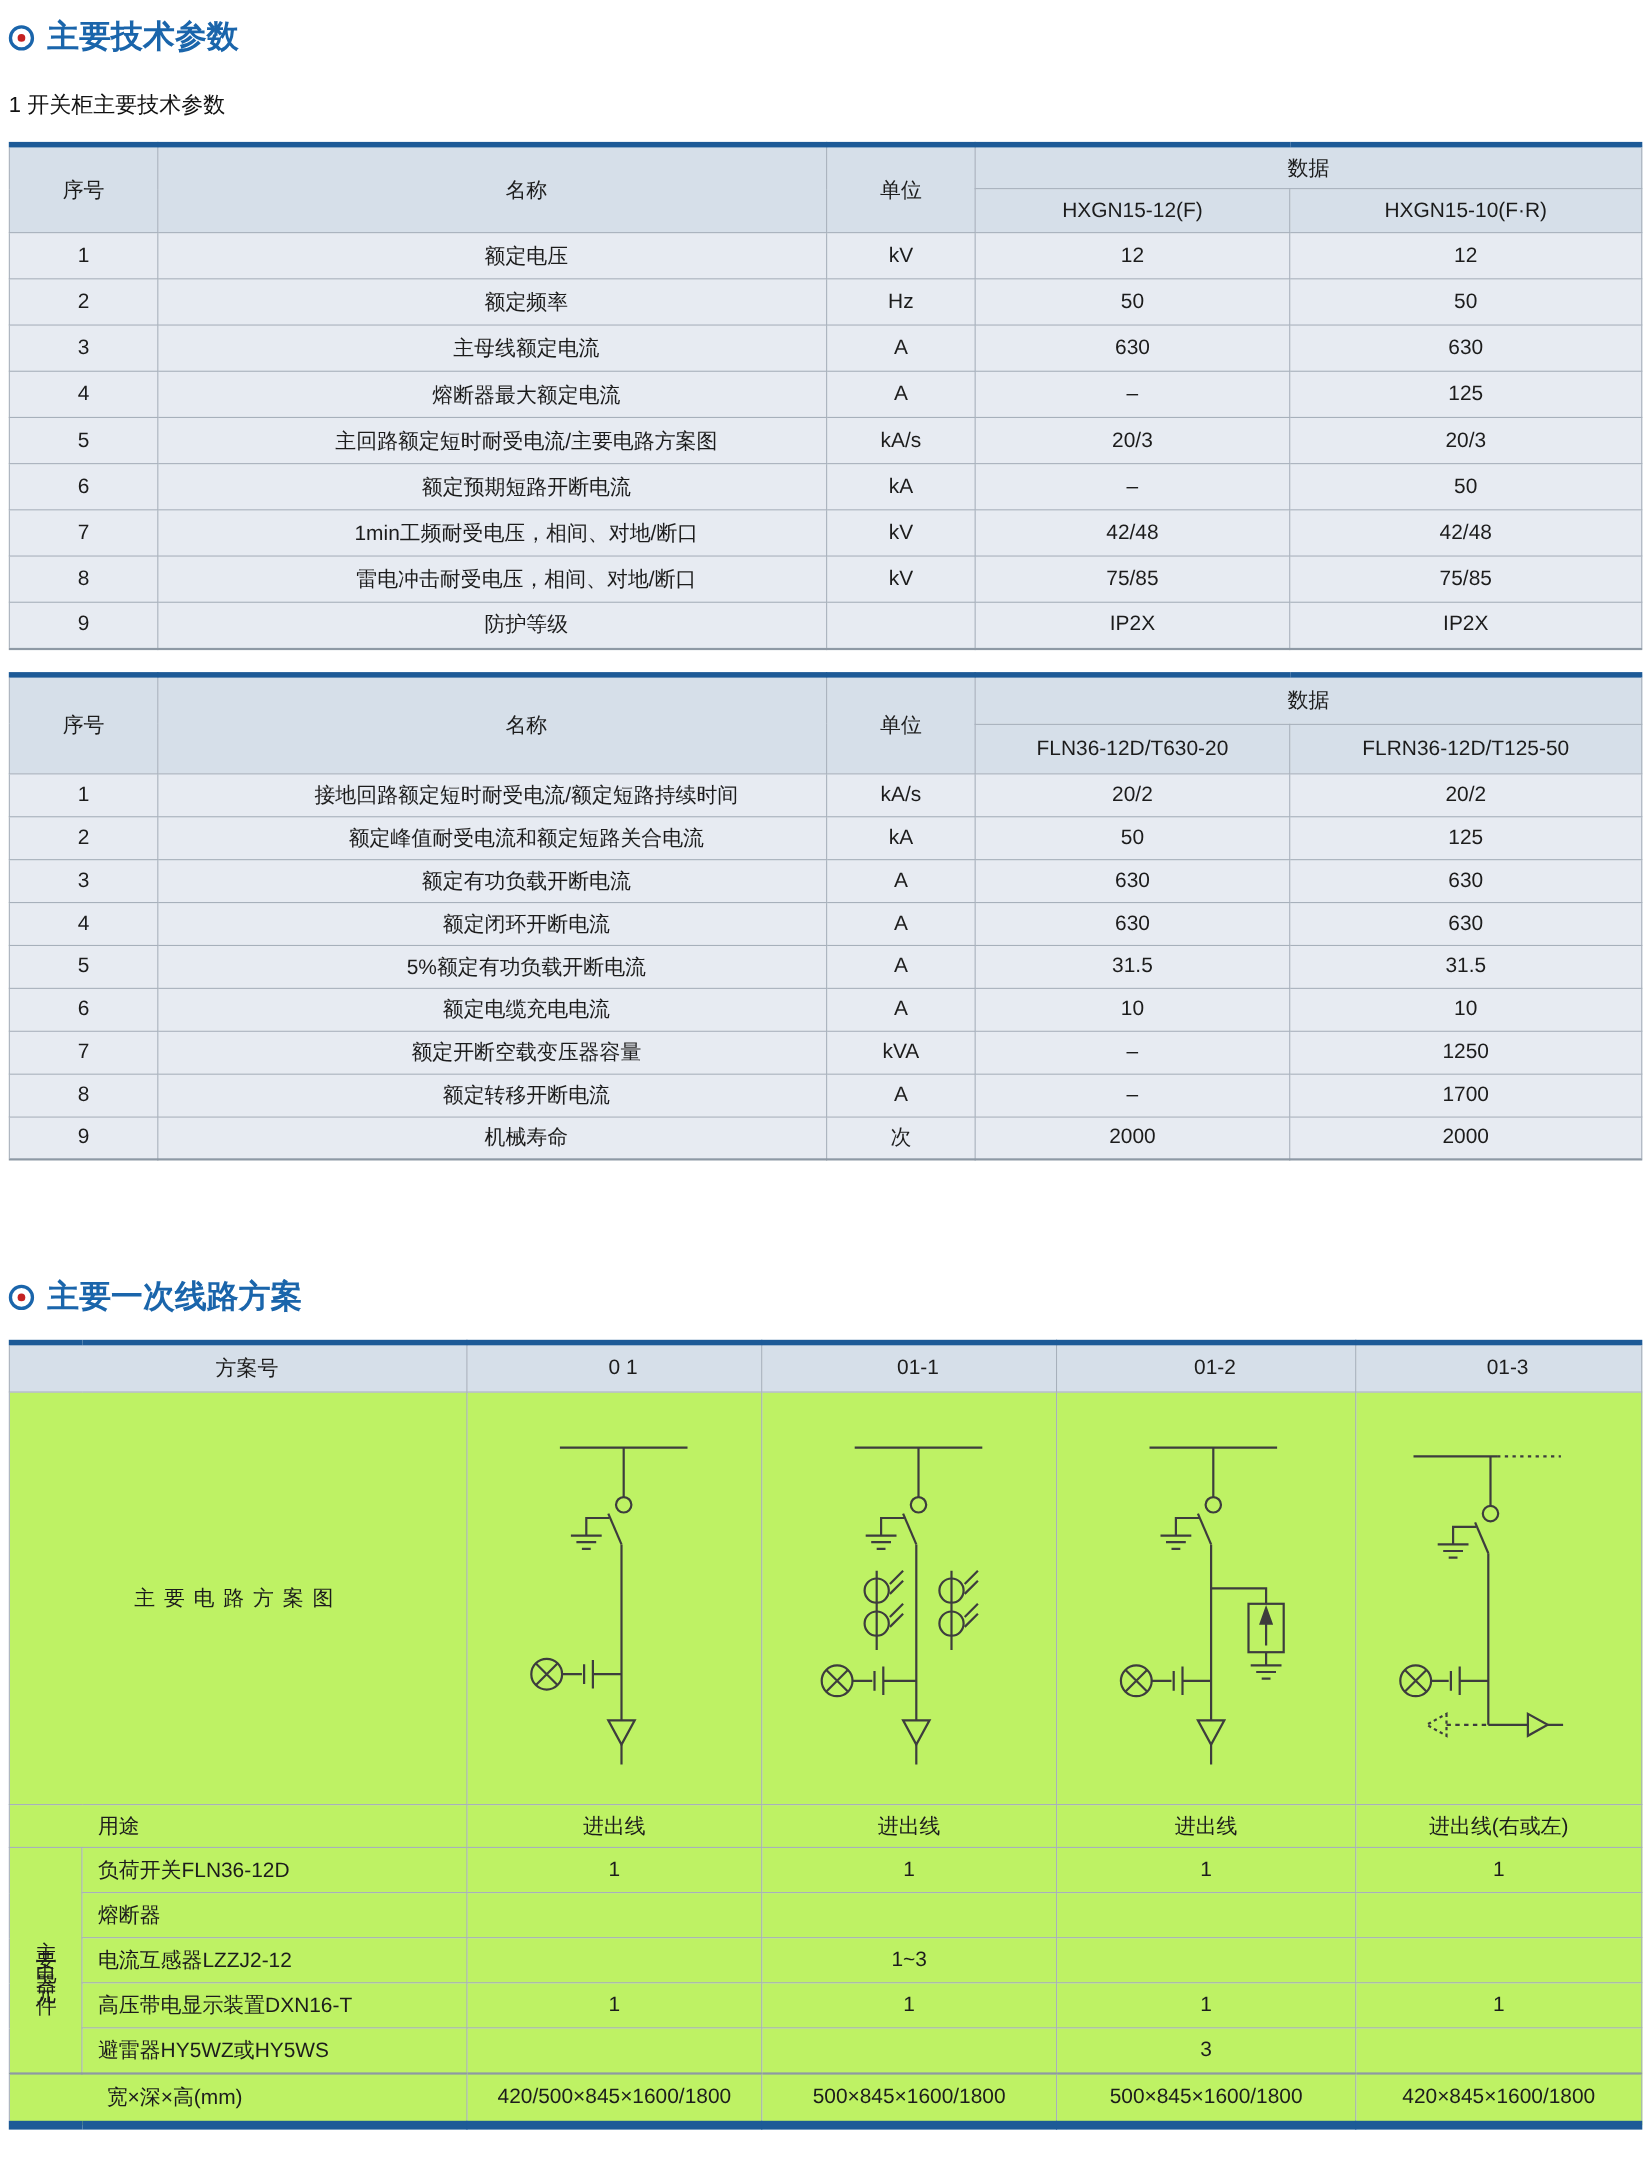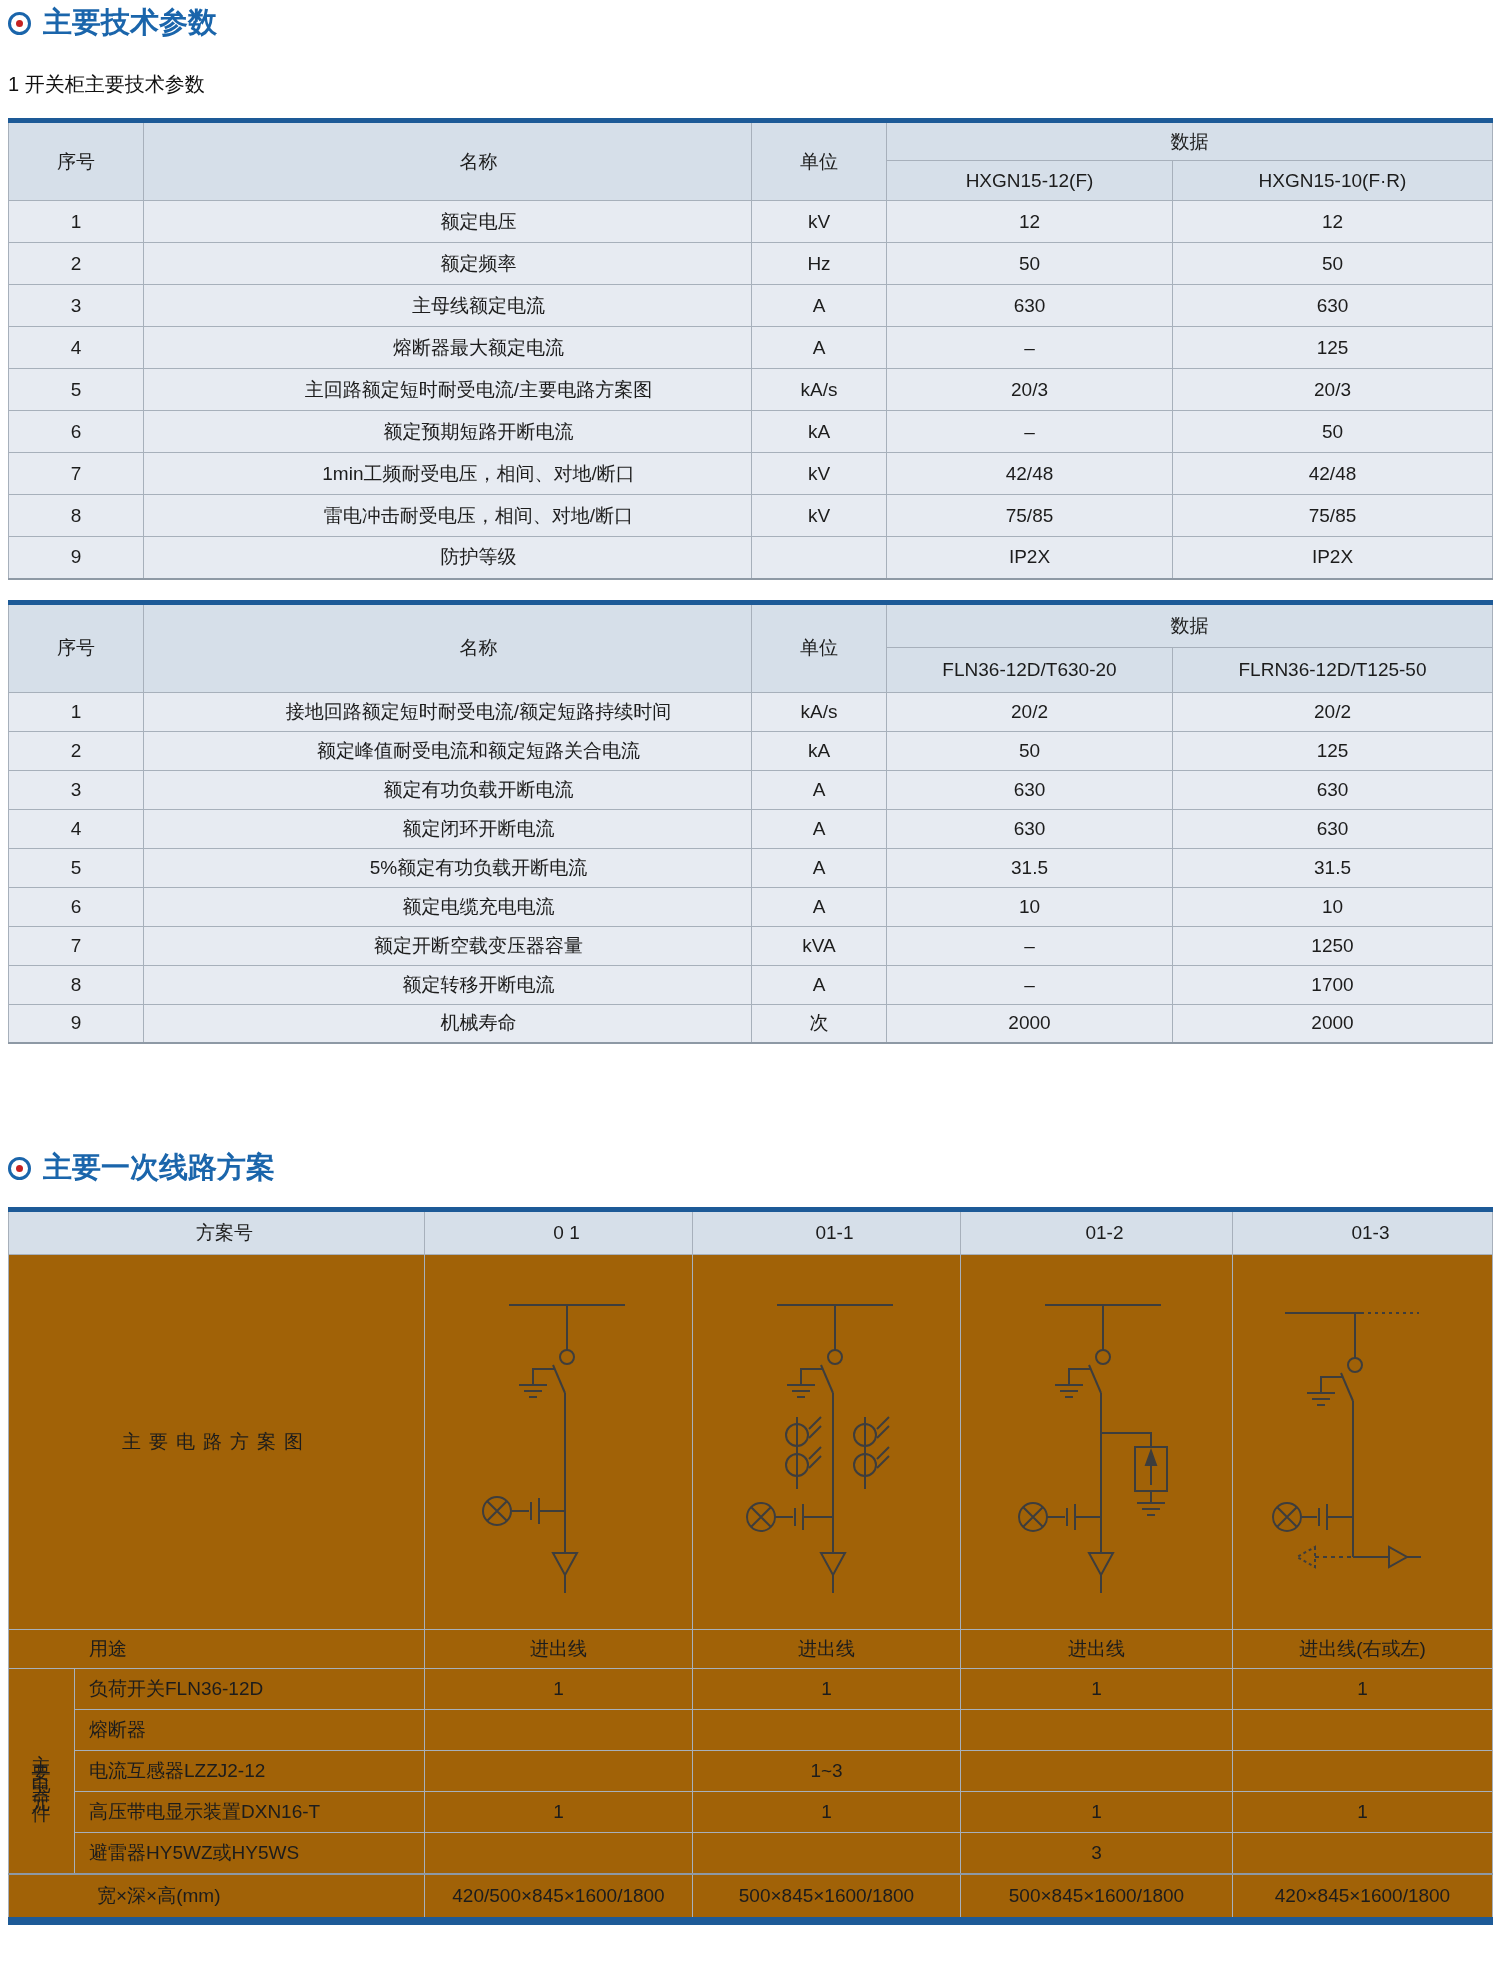--- a/index.html
+++ b/index.html
@@ -1,21 +1,21 @@
 <!DOCTYPE html>
 <html><head>
 <meta charset="utf-8">
 <style>
   html,body{margin:0;padding:0;background:#fff;}
   body{width:1500px;min-height:1982px;font-family:"Liberation Sans","DejaVu Sans",sans-serif;color:#1c1c1c;}
   .page{position:relative;padding:0 8px;}
 
   
   .section-title{display:flex;align-items:center;gap:12px;color:#1a65ab;font-size:29px;font-weight:bold;}
-  .st1{padding-top:3px;}
+  .st1{padding-top:14px;}
   .st2{margin-top:104px;}
   .bullet{width:17px;height:17px;border:3px solid #1a65ab;border-radius:50%;position:relative;flex:0 0 auto;}
   .bullet .dot{position:absolute;left:50%;top:50%;width:7px;height:7px;margin:-3.5px 0 0 -3.5px;border-radius:50%;background:#c42222;}
 
   .table-caption{font-size:20px;color:#111;margin:28px 0 0 0;}
   .cap1{margin-top:28px;}
   .cap2{margin-top:36px;}
 
   
   table{border-collapse:collapse;table-layout:fixed;width:1484px;}
@@ -23,21 +23,21 @@
   .param-table th,.param-table td{border:1px solid #a7b0bb;background:#e7ebf2;font-size:19px;font-weight:normal;text-align:center;padding:0;}
   .param-table thead th{background:#d6dfe9;}
   .param-table thead tr{height:40px;}
   .t1 tbody tr{height:42px;}
   .t2 tbody tr{height:39px;}
   .t2 thead tr{height:45px;}
   .name-cell,.name-head{text-align:center;padding-left:62px !important;}
 
   
   .scheme-table{border-top:5px solid #1d5a97;border-bottom:8px solid #1d5a97;margin-top:19px;}
-  .scheme-table td{border:1px solid #a7b0bb;background:#a16207;font-size:19px;text-align:center;padding:0;}
+  .scheme-table td{border:1px solid #a7b0bb;background:#bef264;font-size:19px;text-align:center;padding:0;}
   .scheme-head td{background:#d6dfe9;height:42px;padding-left:16px;}
   .diagram-row td{height:374px;vertical-align:middle;}
   .diagram-label{font-size:20px;letter-spacing:8px;}
   .usage-row td{height:38px;}
   .usage-label{text-align:left !important;padding-left:80px !important;}
   .comp-row td{height:40px;}
   .comp-name{text-align:left !important;padding-left:14px !important;}
   .vlabel-span{writing-mode:vertical-lr;text-orientation:upright;letter-spacing:10px;font-size:19px;line-height:1;display:inline-block;}
   .dim-row td{height:42px;border-top:2px solid #8e99a5;}
   .dim-label{text-align:left !important;padding-left:88px !important;}

